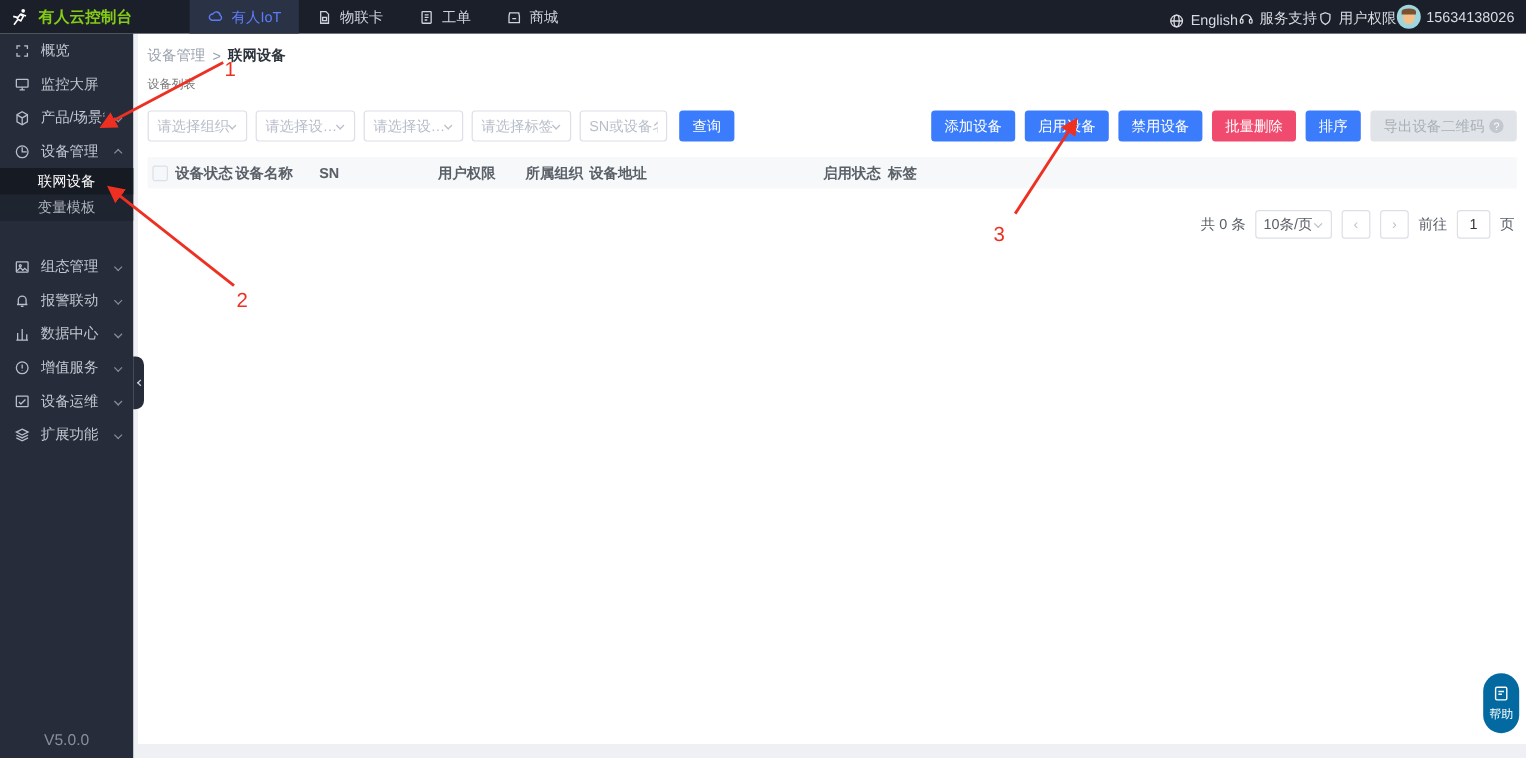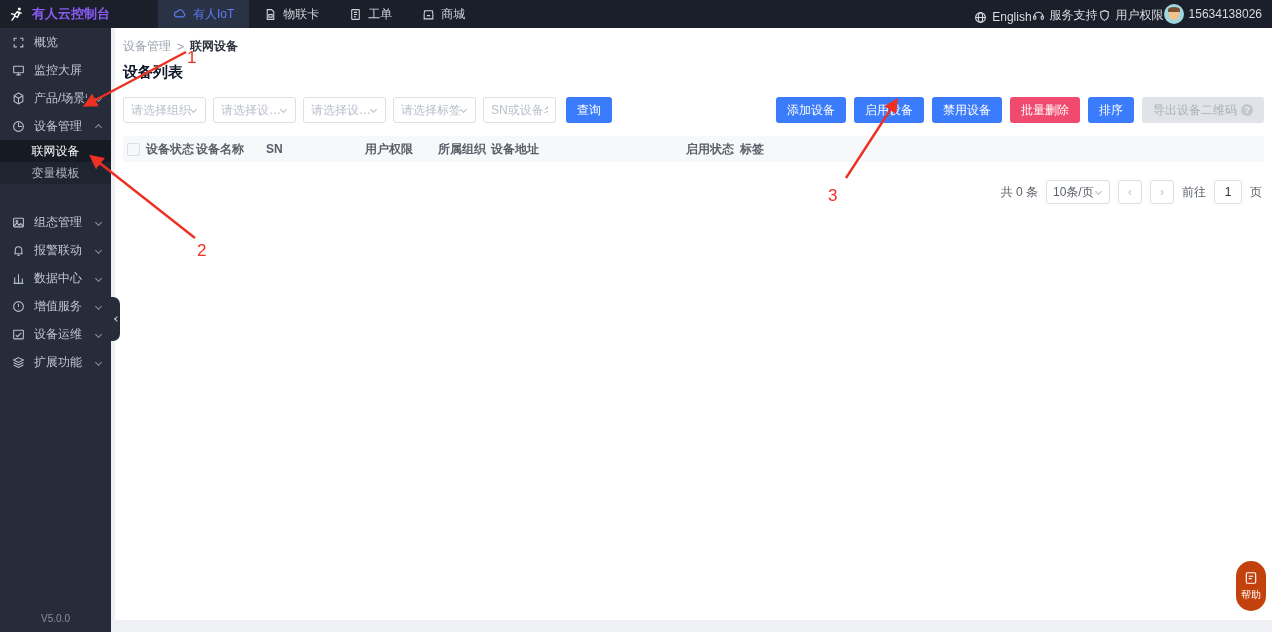--- a/index.html
+++ b/index.html
@@ -2,21 +2,21 @@
 <html><head>
 <meta charset="utf-8">
 <style>
   * { margin:0; padding:0; box-sizing:border-box; }
   html,body { width:1272px; height:632px; overflow:hidden; }
   body { font-family:"Liberation Sans", sans-serif; background:#eef0f4; position:relative; font-size:12px; }
 
   
   .navbar { position:absolute; left:0; top:0; width:1272px; height:28px; background:#1b1f29; display:flex; align-items:center; z-index:5; }
   .brand { display:flex; align-items:center; gap:7px; width:114px; padding-left:9px; flex:none; }
-  .brand-title { color:#8b5cf6; font-size:13px; font-weight:bold; white-space:nowrap; }
+  .brand-title { color:#84cc16; font-size:13px; font-weight:bold; white-space:nowrap; }
   .nav-tabs { display:flex; align-items:center; height:28px; margin-left:4px; }
   .nav-tab { display:flex; align-items:center; gap:6px; height:28px; padding:0 15px; color:#cfd3dc; font-size:12px; cursor:pointer; }
   .nav-tab svg { stroke:#cfd3dc; }
   .nav-tab.active { background:#2a3246; color:#5e7cf7;margin-left:40px; }
   .nav-tab.active svg { stroke:#5e7cf7; }
   .nav-right { margin-left:auto; display:flex; align-items:flex-end; padding-right:10px; color:#d8dbe2; font-size:12px; }
   .nav-right .nr-item { display:flex; align-items:center; gap:5px; cursor:pointer; }
   .nav-right svg { stroke:#d8dbe2; }
   .avatar { width:20px; height:20px; border-radius:50%; background:#9fd6dd; position:relative; overflow:hidden; flex:none; }
   .avatar::before { content:""; position:absolute; left:5px; top:6px; width:10px; height:10px; border-radius:50%; background:#f6c08b; }
@@ -25,29 +25,29 @@
   
   .sidebar { position:absolute; left:0; top:28px; width:111px; height:604px; background:#262c3a; z-index:4; }
   .s-item { height:28px; display:flex; align-items:center; gap:9px; padding:0 8px 0 12px; color:#c2c7d1; font-size:12px; cursor:pointer; white-space:nowrap; }
   .s-item svg { stroke:#b9bfca; flex:none; }
   .s-label { flex:1; overflow:hidden; }
   .chev { width:5px; height:5px; border-right:1px solid #8a8f9a; border-bottom:1px solid #8a8f9a; transform:rotate(45deg); flex:none; margin-right:2px; }
   .chev.up { transform:rotate(-135deg); margin-top:3px; }
   .submenu { background:#1e2430; }
   .sub-item { height:22px; display:flex; align-items:center; justify-content:center; color:#aeb4bf; font-size:12px; cursor:pointer; }
   .sub-item.active { background:#161a23; color:#ffffff; }
-  .version { position:absolute; bottom:8px; left:0; width:100%; text-align:center; color:#8a8f9a; font-size:10px; }
+  .version { position:absolute; bottom:8px; left:0; width:100%; text-align:center; color:#8a8f9a; font-size:13px; }
   .collapse-handle { position:absolute; left:111px; top:297px; width:9px; height:44px; background:#262c3a; border-radius:0 7px 7px 0; display:flex; align-items:center; justify-content:center; cursor:pointer; z-index:4; }
   .collapse-handle .chev { border-color:#cfd3dc; transform:rotate(135deg); margin:0 0 0 2px; width:4px; height:4px; }
 
   
   .main { position:absolute; left:115px; top:28px; width:1157px; height:592px; background:#ffffff; padding:10px 8px 0 8px; }
   .breadcrumb { font-size:12px; color:#9aa2ae; display:flex; gap:6px; align-items:center; }
   .breadcrumb .cur { color:#2e343d; font-weight:bold; }
-  .page-title { margin-top:8px; font-size:15px; font-weight:bold; color:#0f172a; }
+  .page-title { margin-top:8px; font-size:10px; font-weight:normal; color:#737373; }
 
   .toolbar { margin-top:15px; display:flex; align-items:center; }
   .sel { width:83px; height:26px; border:1px solid #dcdfe6; border-radius:3px; display:flex; align-items:center; padding:0 7px; color:#b8bec9; font-size:12px; margin-right:7px; cursor:pointer; background:#fff; white-space:nowrap; overflow:hidden; }
   .sel .chev { margin-left:auto; border-color:#b8bec9; margin-top:-2px; }
   .sel span { overflow:hidden; text-overflow:ellipsis; }
   .txt-input { width:73px; height:26px; border:1px solid #dcdfe6; border-radius:3px; padding:0 7px; font-size:12px; color:#333; margin-right:10px; font-family:"Liberation Sans",sans-serif; }
   .txt-input::placeholder { color:#b8bec9; }
   .btn { height:26px; border:none; border-radius:3px; background:#3b7cfd; color:#fff; font-size:12px; padding:0 11px; cursor:pointer; font-family:"Liberation Sans",sans-serif; white-space:nowrap; }
   .btn.danger { background:#f04b6e; }
   .btn.disabled { background:#e0e3e7; color:#a9b0ba; cursor:default; display:inline-flex; align-items:center; gap:4px; }
@@ -62,21 +62,21 @@
   .c9{flex:1; text-align:center;}
   .empty-row { height:30px; display:flex; align-items:center; justify-content:center; color:#9aa2ae; font-size:12px; border-bottom:1px solid #ebeef5; }
 
   .pagination { margin-top:18px; display:flex; align-items:center; justify-content:flex-end; gap:8px; color:#5a6068; font-size:12px; padding-right:2px; }
   .pg-size { width:64px; height:24px; border:1px solid #dcdfe6; border-radius:3px; display:flex; align-items:center; padding:0 6px; color:#5a6068; cursor:pointer; background:#fff; }
   .pg-size .chev { margin-left:auto; border-color:#b8bec9; margin-top:-2px; }
   .pg-btn { width:24px; height:24px; border:1px solid #dcdfe6; border-radius:3px; background:#fff; display:flex; align-items:center; justify-content:center; color:#c0c4cc; cursor:pointer; font-size:12px; }
   .pg-input { width:28px; height:24px; border:1px solid #dcdfe6; border-radius:3px; text-align:center; font-size:12px; color:#333; font-family:"Liberation Sans",sans-serif; }
 
   
-  .help-fab { position:absolute; right:6px; bottom:21px; width:30px; height:50px; background:#c2410c; border-radius:15px; display:flex; flex-direction:column; align-items:center; justify-content:center; gap:3px; color:#fff; font-size:10px; cursor:pointer; z-index:6; }
+  .help-fab { position:absolute; right:6px; bottom:21px; width:30px; height:50px; background:#0369a1; border-radius:15px; display:flex; flex-direction:column; align-items:center; justify-content:center; gap:3px; color:#fff; font-size:10px; cursor:pointer; z-index:6; }
 
   
   .overlay { position:absolute; left:0; top:0; width:1272px; height:632px; pointer-events:none; z-index:9; }
   .ann-label { position:absolute; color:#ee3023; font-size:17px; z-index:9; pointer-events:none; }
 </style>
 </head>
 <body>
 
 <header class="navbar">
   <div class="brand">

